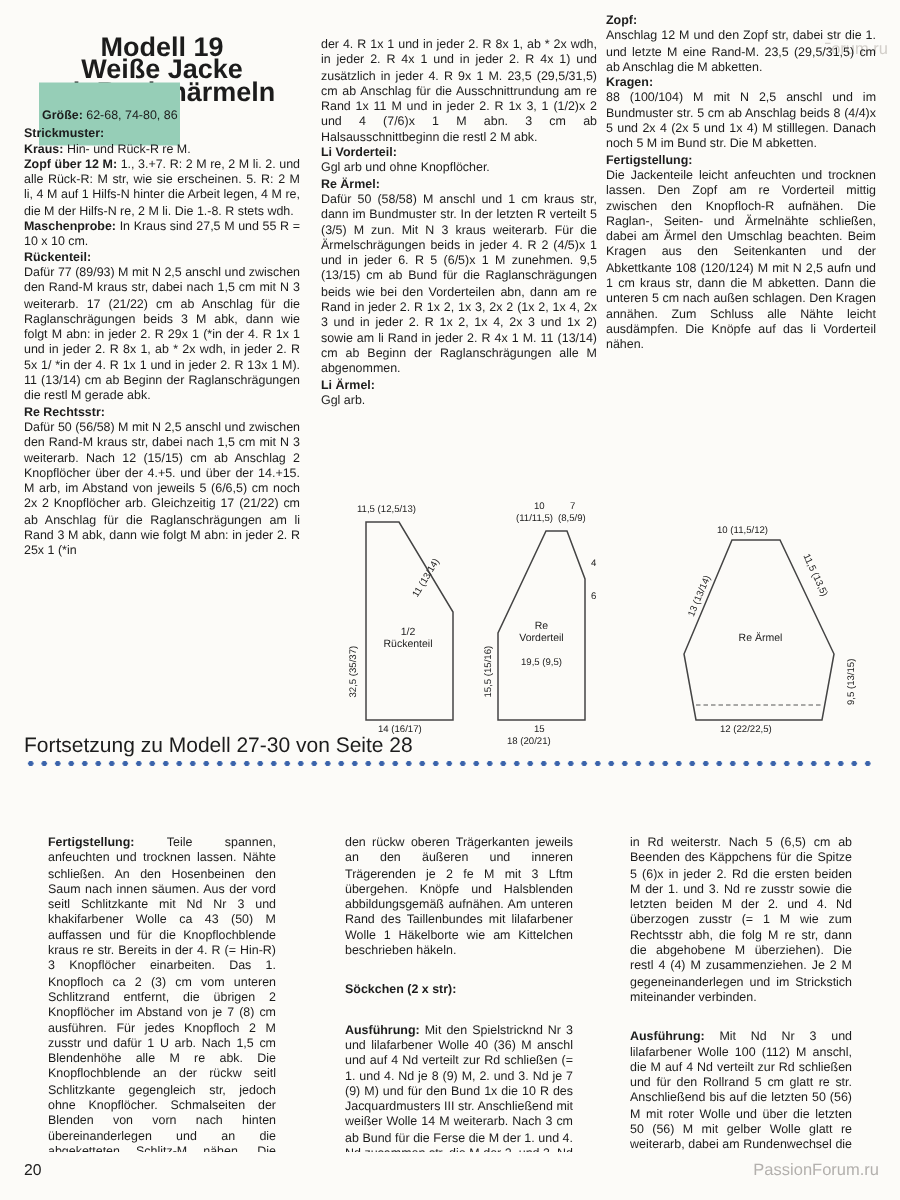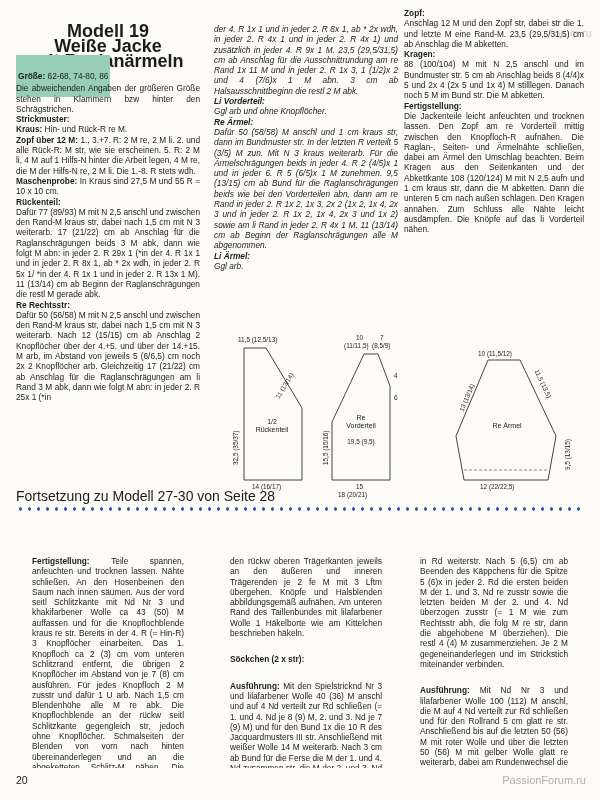--- a/index.html
+++ b/index.html
@@ -5,26 +5,26 @@
   html,body{margin:0;padding:0;}
   body{width:600px;height:800px;background:#ffffff;font-family:"Liberation Sans",sans-serif;}
   .page{position:relative;width:600px;height:800px;background:#fcfbf8;overflow:hidden;color:#1c1c1c;}
 
   
   .col{position:absolute;width:184px;font-size:8.3px;line-height:10.3px;text-align:justify;}
   .col p{margin:0;}
   .lbl{font-weight:bold;}
   .lbl:not(:empty)::after{content:" ";}
   #col1{left:16px;top:24px;}
-  #col2{left:214px;top:24px;max-height:300px;overflow:hidden;font-style:italic;}
+  #col2{left:214px;top:24px;max-height:300px;overflow:hidden;}
   #col3{left:404px;top:8px;width:180px;max-height:300px;overflow:hidden;}
 
   .h-title{font-size:18px;font-weight:bold;line-height:15px;text-align:center;}
   .size-line{margin:2px 0 2px !important;text-align:left;}
-  .hl{background:#96ceb7;padding:16px 2px;}
+  .hl{background:#96ceb7;padding:16px 2px;margin-left:10px;}
 
   
   .sep-dots{position:absolute;left:16px;right:16px;top:506px;height:6px;
     background-image:radial-gradient(circle at 4.5px 3px,#3a63ab 1.6px,transparent 1.9px);
     background-size:9px 6px;background-repeat:repeat-x;}
 
   .caption{position:absolute;left:16px;top:488px;font-size:14px;}
 
   
   .colb{position:absolute;top:540px;width:184px;font-size:8.3px;line-height:10.3px;text-align:justify;max-height:228px;overflow:hidden;}
@@ -54,21 +54,20 @@
   <div class="wm-top-wrap">
     <span class="wm-top">PassionForum.ru</span>
   </div>
 
   <div class="col" id="col1">
     <div class="h-title">Modell 19</div>
     <div class="h-title">Weiße Jacke</div>
     <div class="h-title">mit Raglanärmeln</div>
     <p class="size-line"><span class="hl"><b class="lbl">Größe:</b><span>62-68, 74-80, 86</span></span></p>
 
-    <p><b class="lbl"></b><span>Die abweichenden Angaben der größeren Größe stehen in Klammern bzw hinter den Schrägstrichen.</span></p>
     <p><b class="lbl">Strickmuster:</b><span></span></p>
     <p><b class="lbl">Kraus:</b><span>Hin- und Rück-R re M.</span></p>
     <p><b class="lbl">Zopf über 12 M:</b><span>1., 3.+7. R: 2 M re, 2 M li. 2. und alle Rück-R: M str, wie sie erscheinen. 5. R: 2 M li, 4 M auf 1 Hilfs-N hinter die Arbeit legen, 4 M re, die M der Hilfs-N re, 2 M li. Die 1.-8. R stets wdh.</span></p>
     <p><b class="lbl">Maschenprobe:</b><span>In Kraus sind 27,5 M und 55 R = 10 x 10 cm.</span></p>
     <p><b class="lbl">Rückenteil:</b><span></span></p>
     <p><b class="lbl"></b><span>Dafür 77 (89/93) M mit N 2,5 anschl und zwischen den Rand-M kraus str, dabei nach 1,5 cm mit N 3 weiterarb. 17 (21/22) cm ab Anschlag für die Raglanschrägungen beids 3 M abk, dann wie folgt M abn: in jeder 2. R 29x 1 (*in der 4. R 1x 1 und in jeder 2. R 8x 1, ab * 2x wdh, in jeder 2. R 5x 1/ *in der 4. R 1x 1 und in jeder 2. R 13x 1 M). 11 (13/14) cm ab Beginn der Raglanschrägungen die restl M gerade abk.</span></p>
     <p><b class="lbl">Re Rechtsstr:</b><span></span></p>
     <p><b class="lbl"></b><span>Dafür 50 (56/58) M mit N 2,5 anschl und zwischen den Rand-M kraus str, dabei nach 1,5 cm mit N 3 weiterarb. Nach 12 (15/15) cm ab Anschlag 2 Knopflöcher über der 4.+5. und über der 14.+15. M arb, im Abstand von jeweils 5 (6/6,5) cm noch 2x 2 Knopflöcher arb. Gleichzeitig 17 (21/22) cm ab Anschlag für die Raglanschrägungen am li Rand 3 M abk, dann wie folgt M abn: in jeder 2. R 25x 1 (*in</span></p>
   </div>
 

